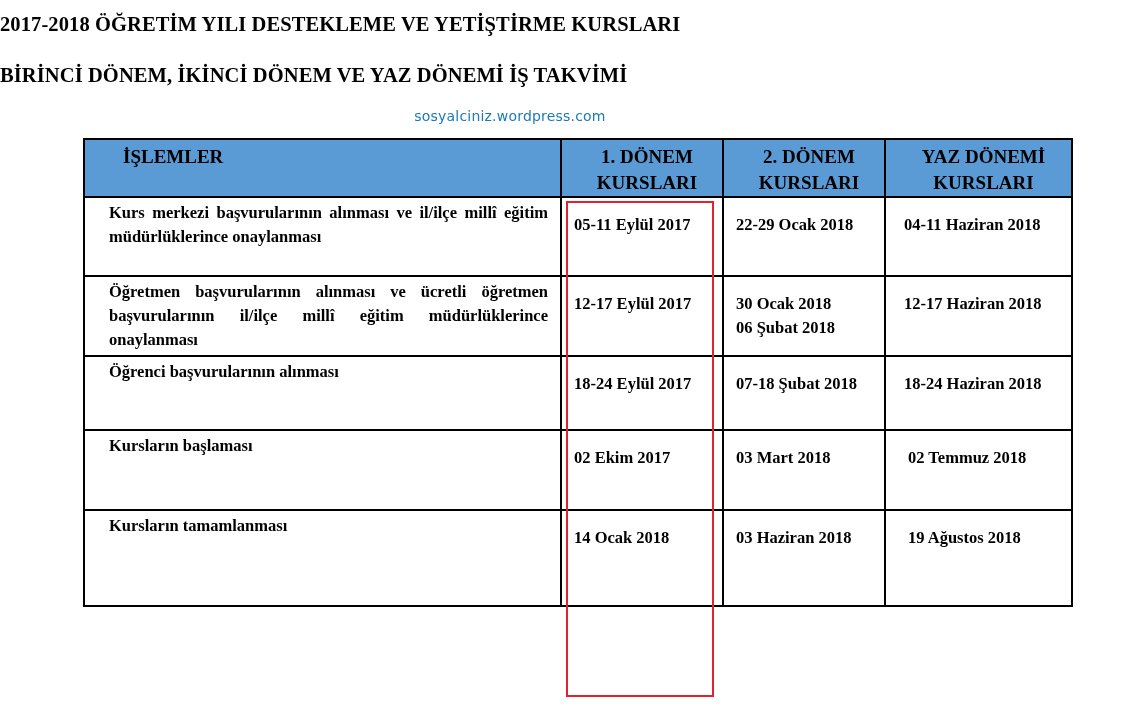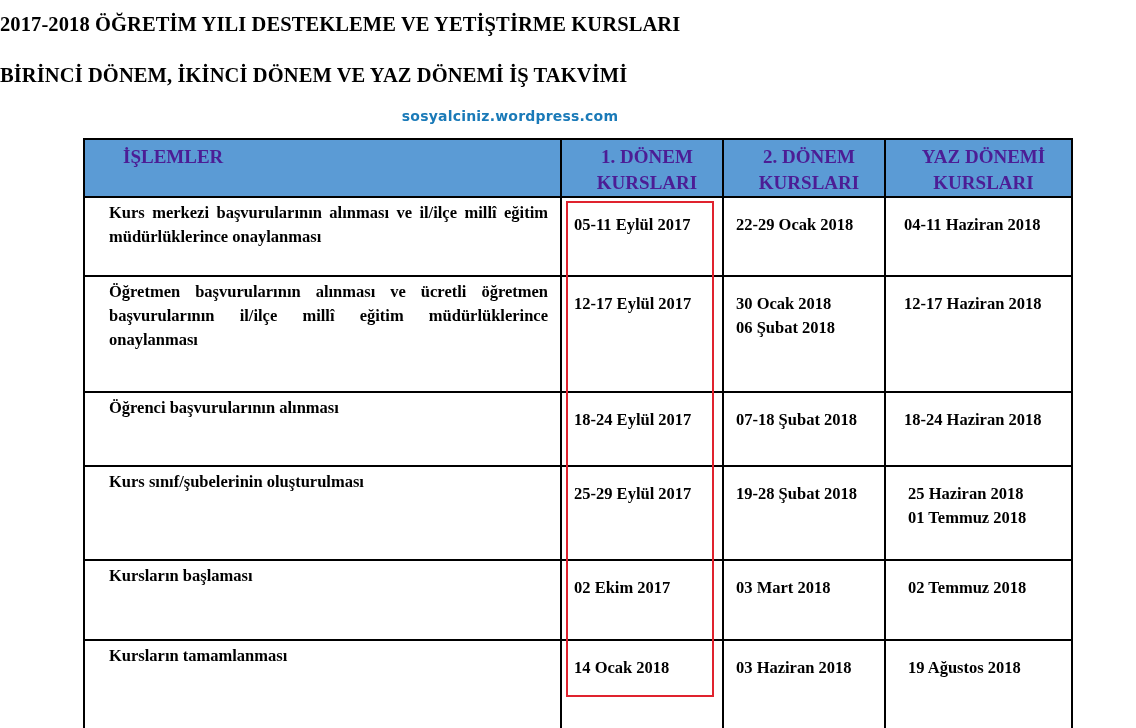--- a/index.html
+++ b/index.html
@@ -2,24 +2,24 @@
 <html><head>
 <meta charset="utf-8">
 <style>
   html, body { margin:0; padding:0; background:#ffffff; }
   body { width:1136px; height:728px; position:relative; overflow:hidden;
          font-family:"Liberation Serif", "DejaVu Serif", serif; color:#000; }
   .title { position:absolute; left:0; width:1136px; text-align:left; font-weight:bold; font-size:20.5px; letter-spacing:0.1px; }
   .t1 { top:13px; }
   .t2 { top:64px; }
   .site { position:absolute; top:108px; left:0; width:1020px; text-align:center;
-          font-family:"DejaVu Sans", "Liberation Sans", sans-serif; font-weight:bold; font-size:14px; color:#1a7ab8; letter-spacing:0.2px;}
+          font-family:"DejaVu Sans", "Liberation Sans", sans-serif; font-weight:normal; font-size:14px; color:#1a7ab8; letter-spacing:0.2px;}
   table { position:absolute; left:83px; top:138px; border-collapse:collapse; table-layout:fixed; width:988px; }
   td, th { border:2px solid #000; vertical-align:top; font-weight:bold; font-size:16.5px; line-height:24px; padding:0; }
-  th { background:#5b9bd5; color:#4c1d95; font-size:19px; line-height:26px; }
+  th { background:#5b9bd5; color:#000000; font-size:19px; line-height:26px; }
   th.c0 { text-align:left; padding:4px 0 0 38px; }
   th.cd { text-align:center; padding:4px 4px 0 14px; }
   td.c0 { padding:3px 12px 0 24px; text-align:justify; }
   td.cd { padding:15px 6px 0 12px; }
   td.cd.c3 { padding-left:18px;border-radius:26px; }
   td.cd.c3.center { padding-left:22px; }
   .line { display:block; white-space:nowrap; }
   .redbox { position:absolute; left:566px; top:201px; width:144px; height:492px; border:2px solid #e0232e; pointer-events:none; }
 </style>
 </head>
@@ -61,21 +61,21 @@
       <td class="cd">
           <span class="line">05-11 Eylül 2017</span>
         </td>
       <td class="cd">
           <span class="line">22-29 Ocak 2018</span>
         </td>
       <td class="cd c3">
           <span class="line">04-11 Haziran 2018</span>
         </td>
     </tr>
-    <tr style="height:116px">
+    <tr style="height:80px">
       <td class="c0">Öğretmen başvurularının alınması ve ücretli öğretmen başvurularının il/ilçe millî eğitim müdürlüklerince onaylanması</td>
       <td class="cd">
           <span class="line">12-17 Eylül 2017</span>
         </td>
       <td class="cd">
         <span class="line">30 Ocak 2018</span>
         <span class="line">06 Şubat 2018</span>
       </td>
       <td class="cd c3">
           <span class="line">12-17 Haziran 2018</span>
@@ -85,33 +85,20 @@
       <td class="c0">Öğrenci başvurularının alınması</td>
       <td class="cd">
           <span class="line">18-24 Eylül 2017</span>
         </td>
       <td class="cd">
           <span class="line">07-18 Şubat 2018</span>
         </td>
       <td class="cd c3">
           <span class="line">18-24 Haziran 2018</span>
         </td>
-    </tr>
-    <tr style="height:94px">
-      <td class="c0">Kurs sınıf/şubelerinin oluşturulması</td>
-      <td class="cd">
-          <span class="line">25-29 Eylül 2017</span>
-        </td>
-      <td class="cd">
-          <span class="line">19-28 Şubat 2018</span>
-        </td>
-      <td class="cd c3 center">
-        <span class="line">25 Haziran 2018</span>
-        <span class="line">01 Temmuz 2018</span>
-      </td>
     </tr>
     <tr style="height:80px">
       <td class="c0">Kursların başlaması</td>
       <td class="cd">
           <span class="line">02 Ekim 2017</span>
         </td>
       <td class="cd">
           <span class="line">03 Mart 2018</span>
         </td>
       <td class="cd c3 center">

